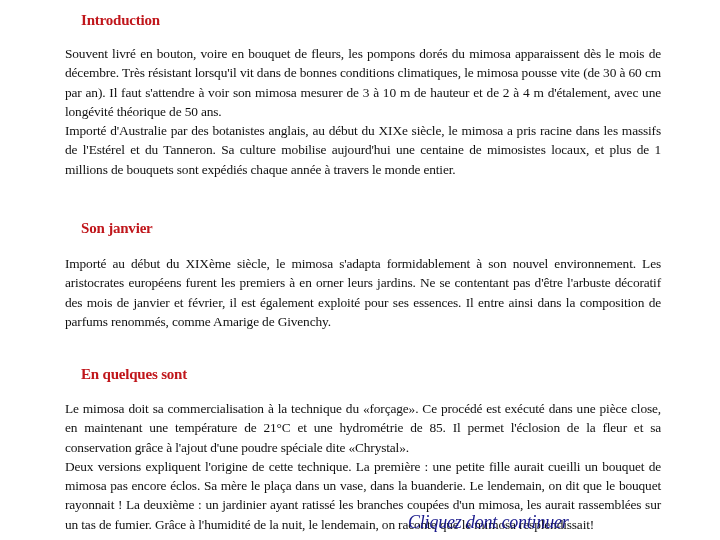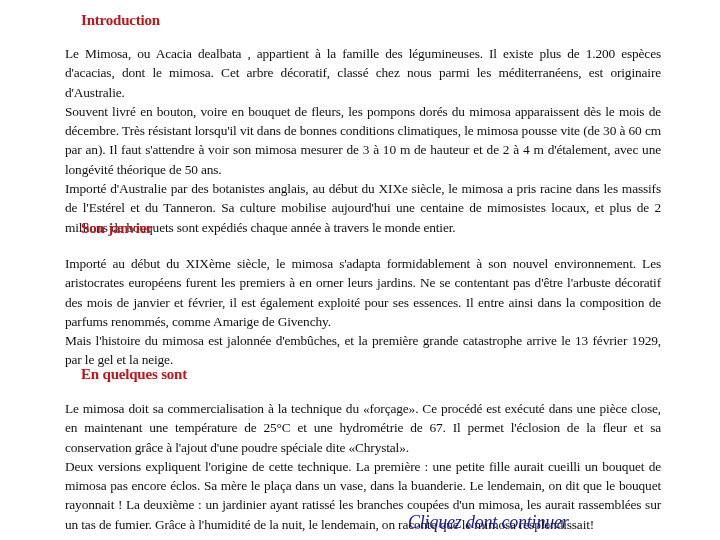--- a/index.html
+++ b/index.html
@@ -26,31 +26,29 @@
       font-style: italic; font-size: 18px; color: #1a1a8c;
       cursor: pointer; letter-spacing: -0.2px;
     }
   </style>
 </head>
 <body>
 
 <div class="page">
   <div class="heading" style="top:12px">Introduction</div>
   <div class="para" style="top:44px">
-    <p>Le Mimosa, ou Acacia dealbata , appartient à la famille des légumineuses. Il existe plus de 1.200 espèces d'acacias, dont le mimosa. Cet arbre décoratif, classé chez nous parmi les méditerranéens, est originaire d'Australie.</p>
     <p>Souvent livré en bouton, voire en bouquet de fleurs, les pompons dorés du mimosa apparaissent dès le mois de décembre. Très résistant lorsqu'il vit dans de bonnes conditions climatiques, le mimosa pousse vite (de 30 à 60 cm par an). Il faut s'attendre à voir son mimosa mesurer de 3 à 10 m de hauteur et de 2 à 4 m d'étalement, avec une longévité théorique de 50 ans.</p>
-    <p>Importé d'Australie par des botanistes anglais, au début du XIXe siècle, le mimosa a pris racine dans les massifs de l'Estérel et du Tanneron. Sa culture mobilise aujourd'hui une centaine de mimosistes locaux, et plus de 2 millions de bouquets sont expédiés chaque année à travers le monde entier.</p>
+    <p>Importé d'Australie par des botanistes anglais, au début du XIXe siècle, le mimosa a pris racine dans les massifs de l'Estérel et du Tanneron. Sa culture mobilise aujourd'hui une centaine de mimosistes locaux, et plus de 1 millions de bouquets sont expédiés chaque année à travers le monde entier.</p>
   </div>
 
   <div class="heading" style="top:220px">Son janvier</div>
   <div class="para" style="top:254px">
     <p>Importé au début du XIXème siècle, le mimosa s'adapta formidablement à son nouvel environnement. Les aristocrates européens furent les premiers à en orner leurs jardins. Ne se contentant pas d'être l'arbuste décoratif des mois de janvier et février, il est également exploité pour ses essences. Il entre ainsi dans la composition de parfums renommés, comme Amarige de Givenchy.</p>
-    <p>Mais l'histoire du mimosa est jalonnée d'embûches, et la première grande catastrophe arrive le 13 février 1929, par le gel et la neige.</p>
   </div>
 
   <div class="heading" style="top:366px">En quelques sont</div>
   <div class="para" style="top:399px">
-    <p>Le mimosa doit sa commercialisation à la technique du «forçage». Ce procédé est exécuté dans une pièce close, en maintenant une température de 25°C et une hydrométrie de 67. Il permet l'éclosion de la fleur et sa conservation grâce à l'ajout d'une poudre spéciale dite «Chrystal».</p>
+    <p>Le mimosa doit sa commercialisation à la technique du «forçage». Ce procédé est exécuté dans une pièce close, en maintenant une température de 21°C et une hydrométrie de 85. Il permet l'éclosion de la fleur et sa conservation grâce à l'ajout d'une poudre spéciale dite «Chrystal».</p>
     <p>Deux versions expliquent l'origine de cette technique. La première : une petite fille aurait cueilli un bouquet de mimosa pas encore éclos. Sa mère le plaça dans un vase, dans la buanderie. Le lendemain, on dit que le bouquet rayonnait ! La deuxième : un jardinier ayant ratissé les branches coupées d'un mimosa, les aurait rassemblées sur un tas de fumier. Grâce à l'humidité de la nuit, le lendemain, on raconte que le mimosa resplendissait!</p>
   </div>
 </div>
 
 <div class="continue">Cliquez dont continuer</div>
 
 </body></html>

